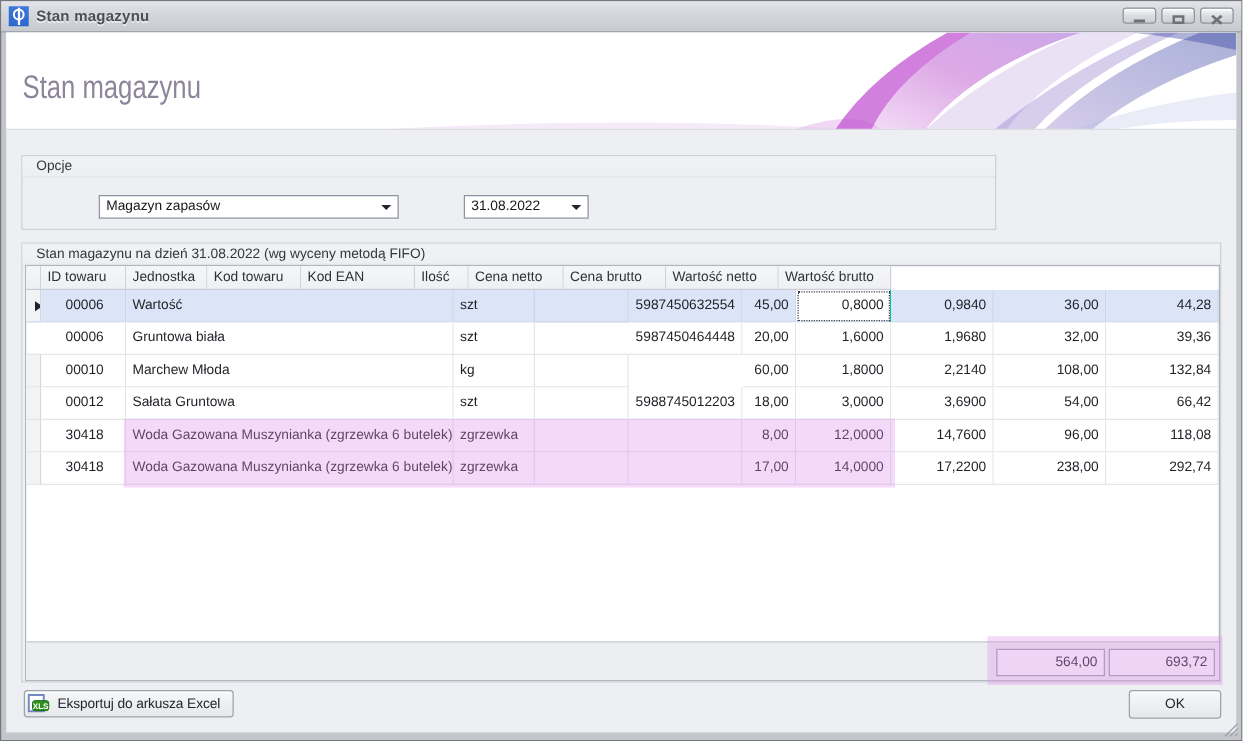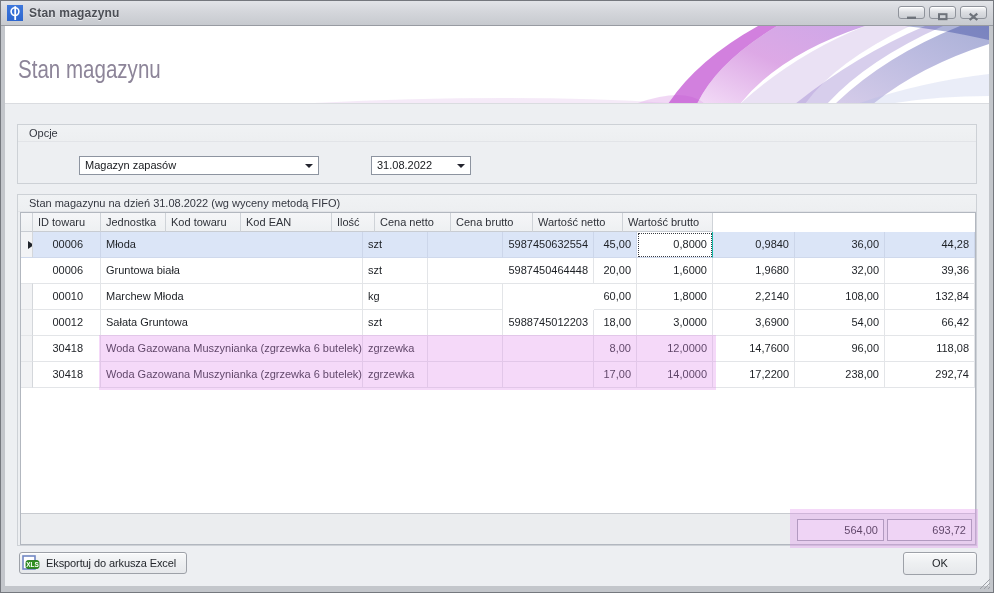--- a/index.html
+++ b/index.html
@@ -22,21 +22,21 @@
 #btnmin { left:898px; } #btnmax { left:929px; } #btnclose { left:960px; }
 
 
 #client { position:absolute; left:5px; top:26px; width:984px; height:560px; background:#edeff2; }
 #whitehead { position:absolute; left:5px; top:26px; width:984px; height:78px;
   background:#ffffff; border-bottom:1px solid #dadce0; }
 #bigtitle { position:absolute; left:18px; top:54px; font-size:26px; color:#8d8599; letter-spacing:0px; transform:scaleX(0.79); transform-origin:left top; }
 
 
 .grp { position:absolute; border:1px solid #cdd1d6; background:#edeff2; }
-#g1 { left:17px; top:124px; width:960px; height:60px; }
+#g1 { left:17px; top:124px; width:780px; height:60px; }
 #g2 { left:17px; top:194px; width:960px; height:352px; }
 .grpcap { position:absolute; left:0; top:0; right:0; height:17px; padding-left:11px;
   font-size:11px; line-height:17px; color:#343740;
   background:linear-gradient(#f0f2f4,#edeff1); border-bottom:1px solid #e2e4e8; }
 
 .lbl { position:absolute; font-size:11px; color:#2b2e34;margin-top:46px; }
 .combo { position:absolute; height:19px; background:#fff; border:1px solid #8d94a0;
   font-size:11px; color:#16181c; line-height:17px; padding-left:5px; }
 .combo .arr { position:absolute; right:5px; top:7px; width:0; height:0;
   border-left:4px solid transparent; border-right:4px solid transparent;
@@ -164,21 +164,21 @@
       <div class="c" style="width:76px; line-height:18px;">Cena netto</div>
       <div class="c" style="width:82px; line-height:18px;">Cena brutto</div>
       <div class="c" style="width:90px; line-height:18px;">Wartość netto</div>
       <div class="c" style="width:90px; line-height:18px;">Wartość brutto</div>
     </div>
 <div class="grow dr selrow" style="top:19px; height:26px;">
       <div class="c sel0" style="width:12px; text-align:center;"><svg width="10" height="10" viewBox="0 0 10 10" style="margin-top:8px">
           <path d="M2 1 L8 5 L2 9 Z" fill="#20242b"></path>
         </svg></div>
       <div class="c num" style="width:68px; line-height:25px;padding-right:17px;">00006</div>
-      <div class="c " style="width:262px; line-height:25px;">Młoda</div>
+      <div class="c " style="width:262px; line-height:25px;">Wartość</div>
       <div class="c " style="width:65px; line-height:25px;">szt</div>
       <div class="c " style="width:75px; line-height:25px;"></div>
       <div class="c num" style="width:91px; line-height:25px;">5987450632554</div>
       <div class="c num" style="width:43px; line-height:25px;">45,00</div>
       <div class="c num foc" style="width:76px; line-height:25px;">0,8000</div>
       <div class="c num" style="width:82px; line-height:25px;">0,9840</div>
       <div class="c num" style="width:90px; line-height:25px;">36,00</div>
       <div class="c num" style="width:90px; line-height:25px;">44,28</div>
     </div>
 <div class="grow dr" style="top:45px; height:26px;align-items:flex-end;">

